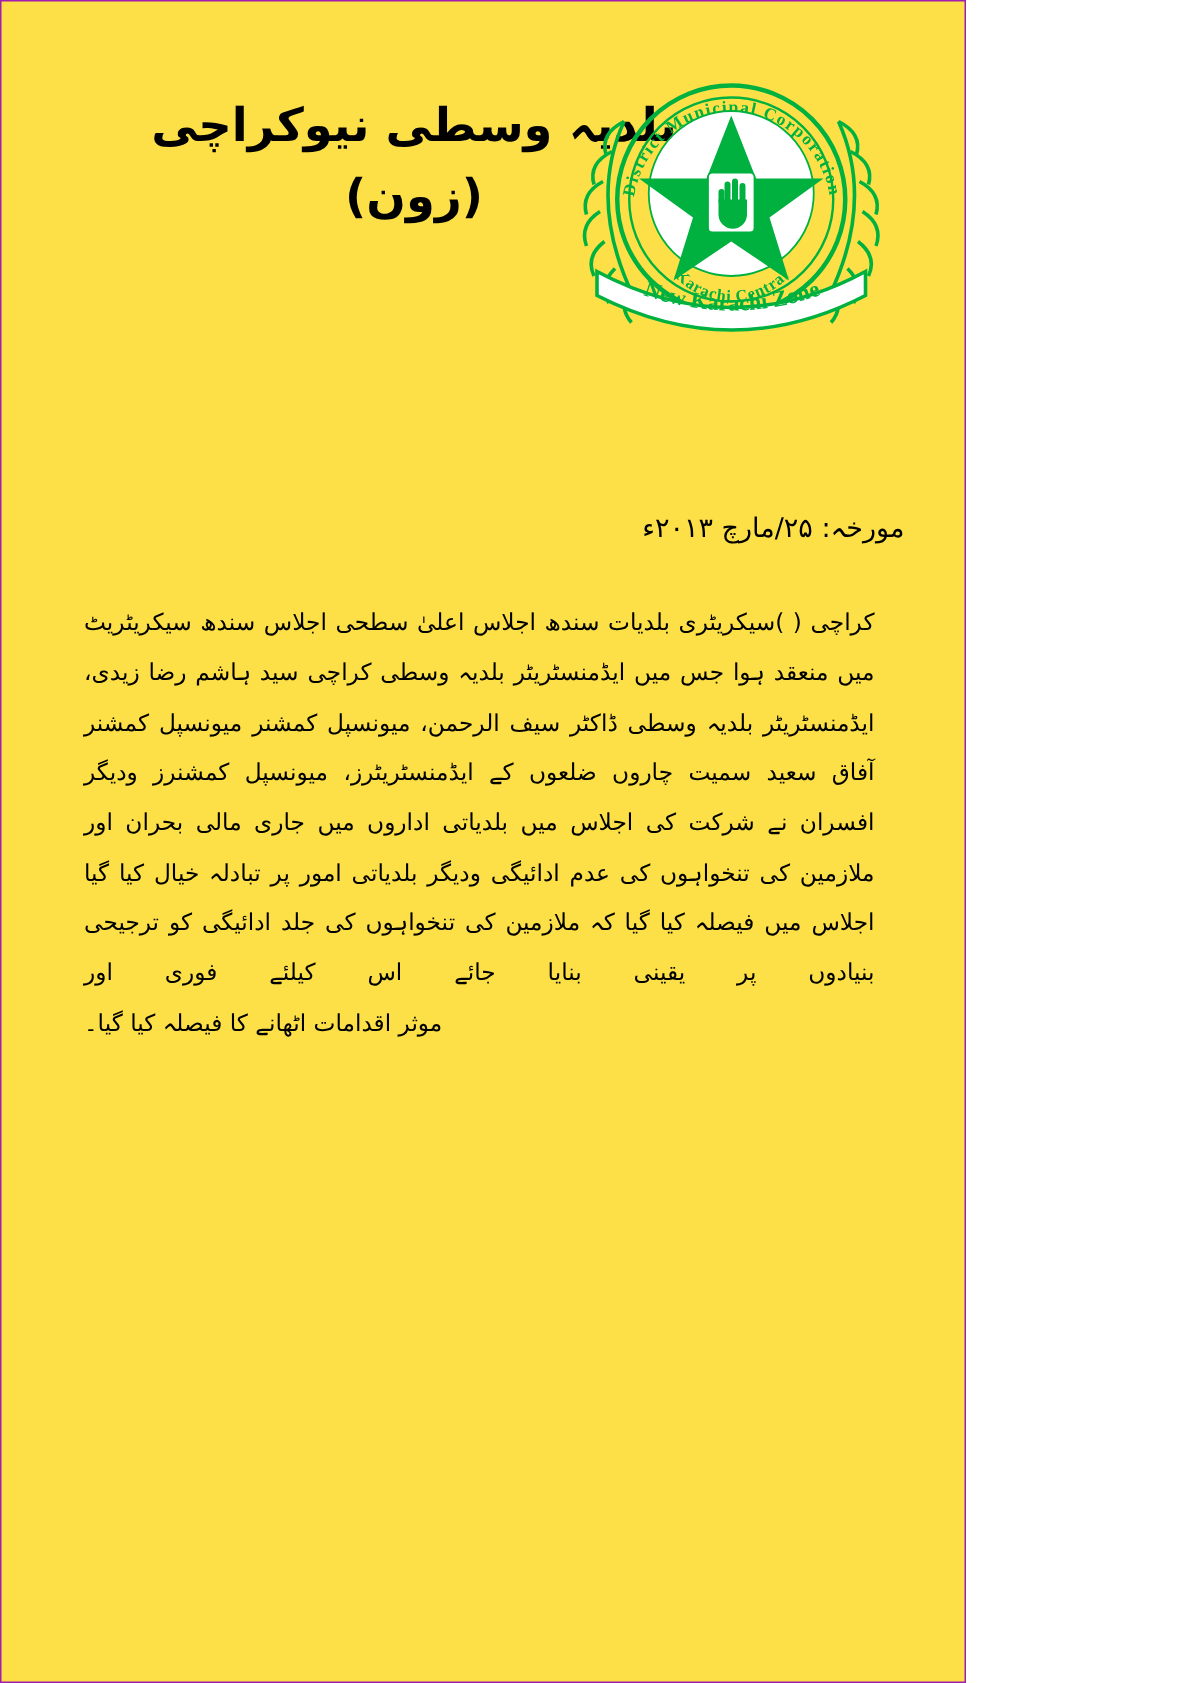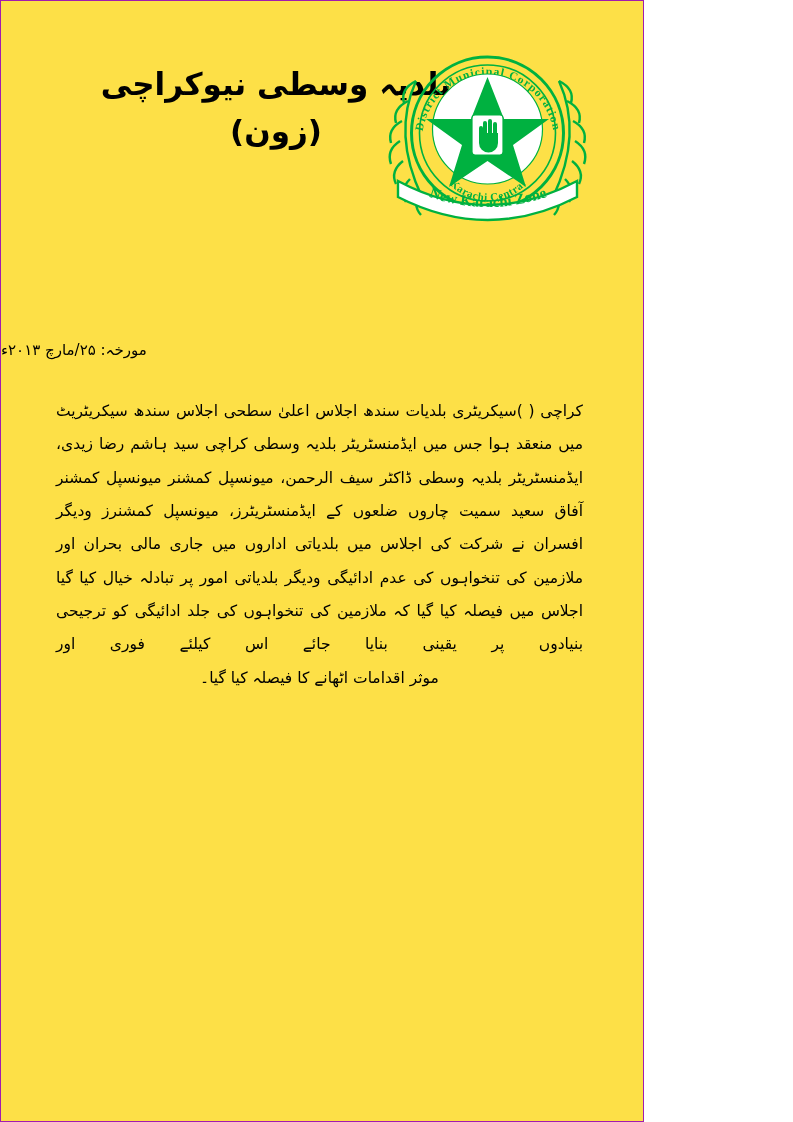--- a/index.html
+++ b/index.html
@@ -73,43 +73,43 @@
     width: 215px;
     height: 205px;
   }
   .logo-wrap svg {
     display: block;
   }
 
   
   .date-line {
     margin-top: 110px;
-    padding-right: 75px;
-    text-align: left;
+    padding-right: 40px;
+    text-align: right;
     direction: rtl;
     font-family: "DejaVu Sans", sans-serif;
-    font-size: 15px;
+    font-size: 18px;
     color: #000000;
   }
 
   .body-text {
     margin-top: 36px;
     padding: 0 60px 0 55px;
     direction: rtl;
     text-align: justify;
     text-align-last: justify;
     font-family: "DejaVu Sans", sans-serif;
     font-size: 15.5px;
     line-height: 2.15;
     color: #000000;
   }
 
   .closing {
     direction: rtl;
-    text-align: center;
+    text-align: left;
     padding: 0 60px 0 55px;
     font-family: "DejaVu Sans", sans-serif;
     font-size: 15.5px;
     line-height: 2.15;
   }
 </style>
 </head>
 <body>
 
 <div class="page">

